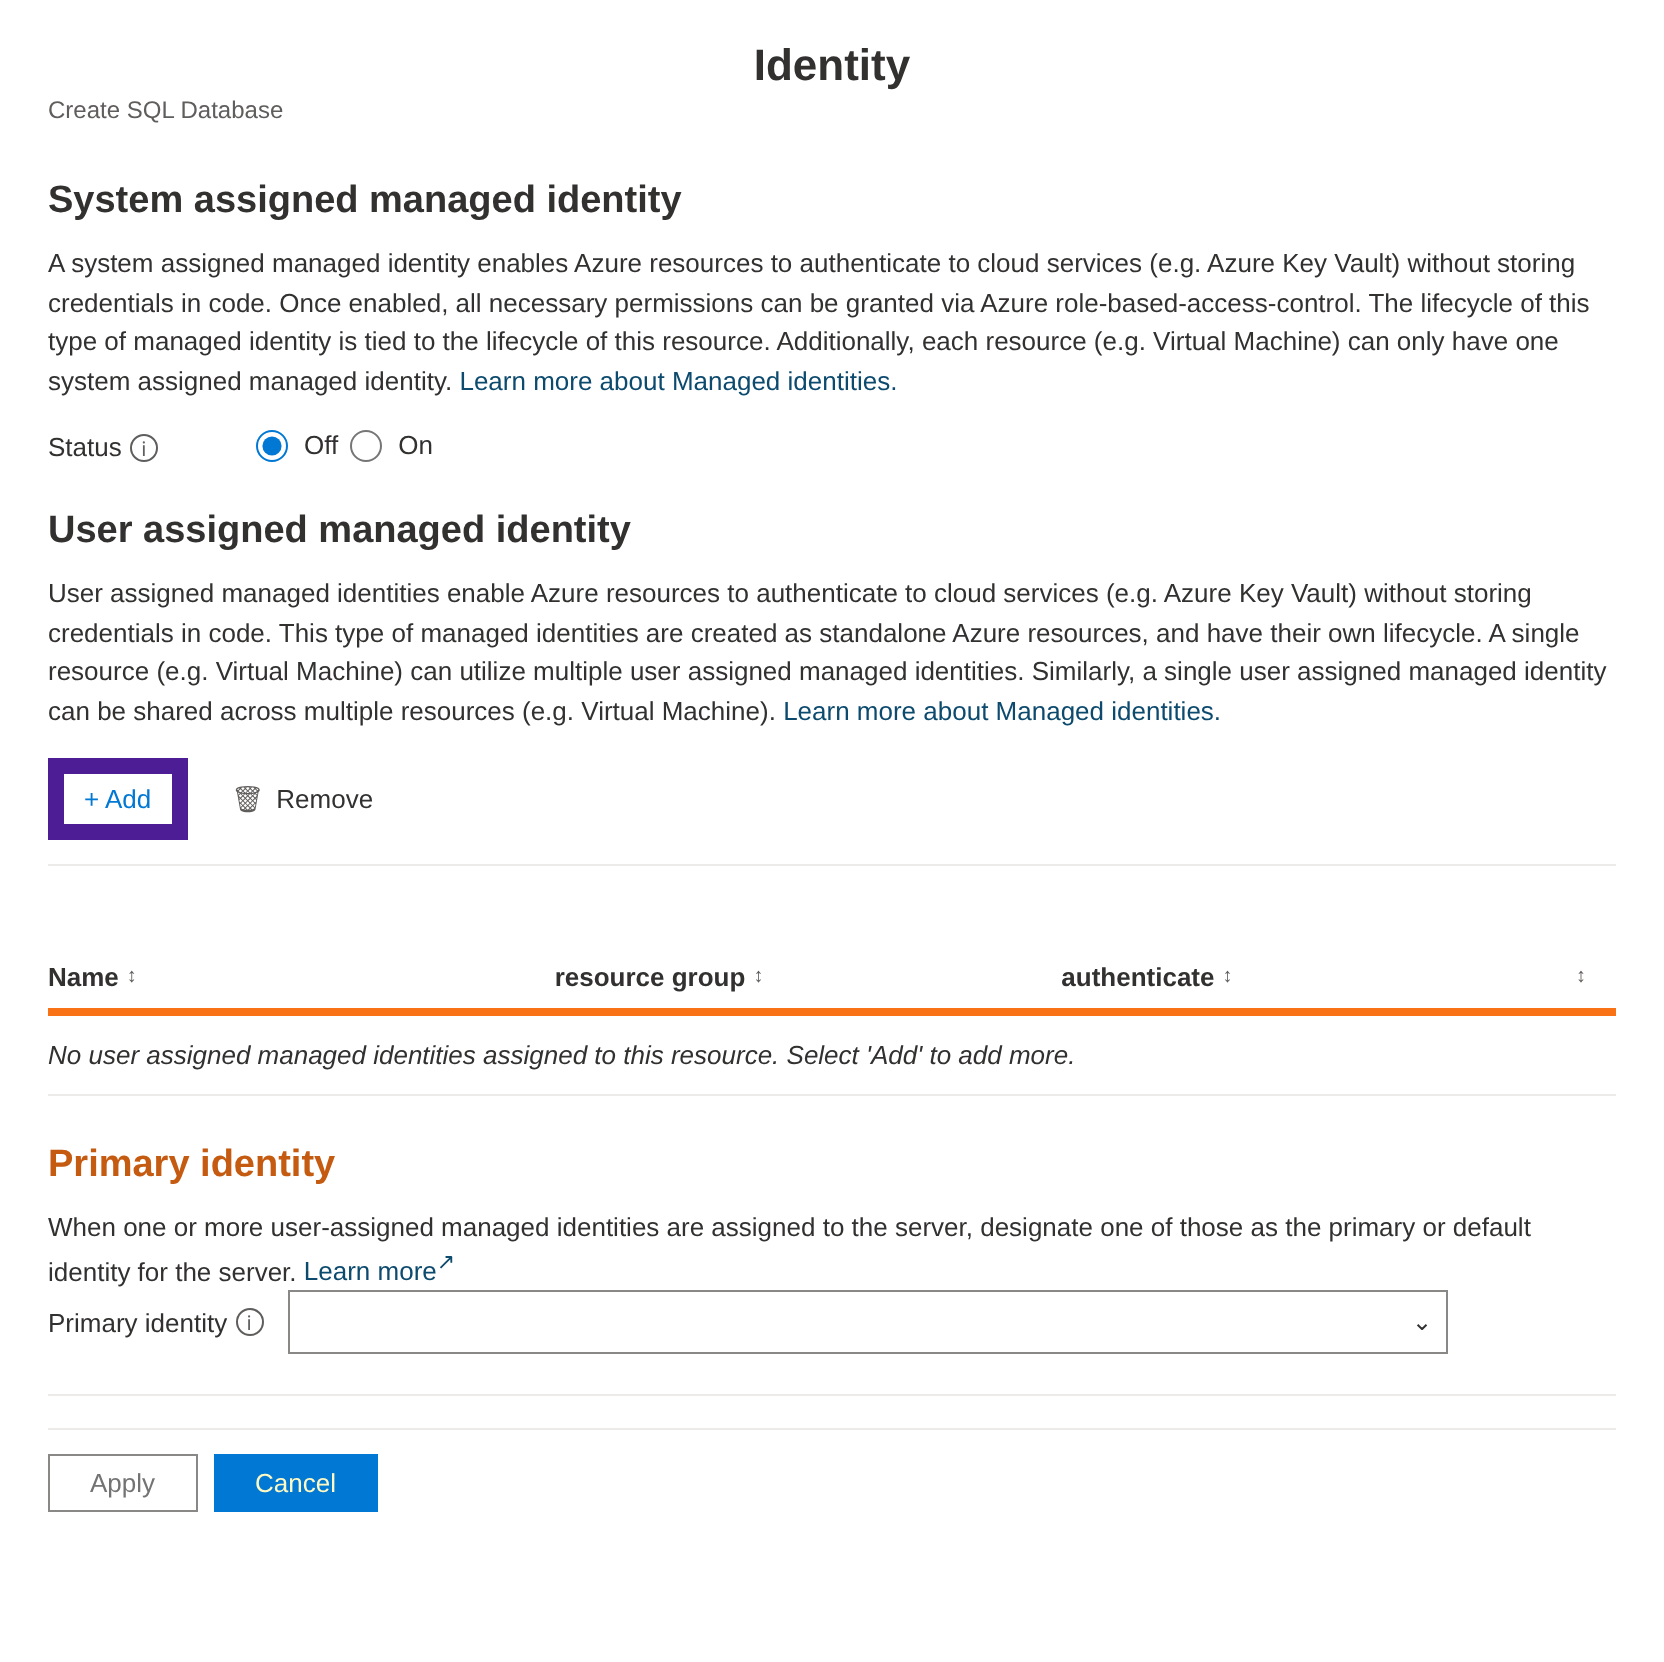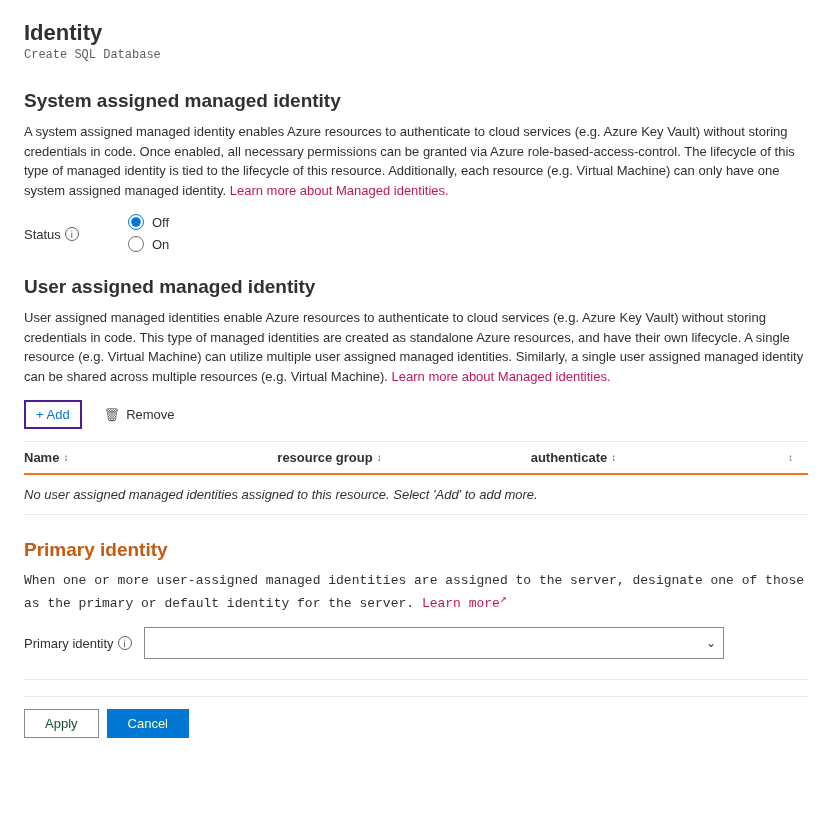--- a/index.html
+++ b/index.html
@@ -8,65 +8,64 @@
       font-size: 13px;
       color: #323130;
       background: #fff;
       padding: 20px 24px;
     }
     h1.page-title {
       font-size: 22px;
       font-weight: 600;
       color: #323130;
       margin-bottom: 2px;
+      text-align: center;
     }
     .subtitle {
       font-size: 12px;
       color: #605e5c;
       margin-bottom: 28px;
-      font-family: Liberation Mono, monospace;
     }
     .section-title {
       font-size: 19px;
       font-weight: 600;
       color: #323130;
       margin-bottom: 10px;
     }
     .section-title.primary-color {
       color: #c55a11;
     }
     .description {
       font-size: 13px;
       color: #323130;
       line-height: 1.5;
       margin-bottom: 14px;
     }
     .description a, a {
-      color: #be185d;
+      color: #0c4a6e;
       text-decoration: none;
       text-align: right;
     }
     .status-row {
       display: flex;
       align-items: center;
       margin-bottom: 20px;
       gap: 24px;
     }
     .status-label {
       font-size: 13px;
       color: #323130;
       display: flex;
       align-items: center;
       gap: 4px;
       min-width: 80px;
       margin-top: 2px;
     }
     .radio-group {
       display: flex;
-      flex-direction: column;
       gap: 6px;
     }
     .radio-option {
       display: flex;
       align-items: center;
       gap: 8px;
       font-size: 13px;
       cursor: pointer;
     }
     .radio-option input[type="radio"] {
@@ -94,21 +93,21 @@
       display: flex;
       align-items: center;
       gap: 12px;
       margin-bottom: 12px;
     }
     .btn-add {
       display: flex;
       align-items: center;
       gap: 6px;
       padding: 5px 10px;
-      border: 2px solid #4c1d95;
+      border: 8px solid #4c1d95;
       background: #fff;
       color: #0078d4;
       font-size: 13px;
       cursor: pointer;
       font-family: inherit;
     }
     .btn-remove {
       display: flex;
       align-items: center;
       gap: 6px;
@@ -122,22 +121,23 @@
     }
     .table-container {
       border-top: 1px solid #edebe9;
       border-bottom: 1px solid #edebe9;
       margin-bottom: 20px;
     }
     .table-header {
       display: grid;
       grid-template-columns: 1fr 1fr 1fr 24px;
       padding: 8px 0;
-      border-bottom: 2px solid #f97316;
-      background: #fff;
+      border-bottom: 4px solid #f97316;
+      background: #fff;
+      margin-top: 40px;
     }
     .table-header-cell {
       font-size: 13px;
       font-weight: 600;
       color: #323130;
       display: flex;
       align-items: center;
       gap: 4px;
     }
     .sort-icon {
@@ -155,22 +155,21 @@
       border-top: 1px solid #edebe9;
       margin: 16px 0;
     }
     .primary-identity-section {
       margin-bottom: 20px;
     }
     .primary-identity-desc {
       font-size: 13px;
       color: #323130;
       line-height: 1.5;
-      margin-bottom: 14px;
-      font-family: Liberation Mono, monospace;
+      margin-bottom: 0;
     }
     .primary-identity-row {
       display: flex;
       align-items: center;
       gap: 10px;
       margin-bottom: 16px;
     }
     .primary-identity-label {
       font-size: 13px;
       color: #323130;
@@ -210,21 +209,21 @@
       gap: 8px;
       padding-top: 12px;
       border-top: 1px solid #edebe9;
     }
     .btn-apply {
       padding: 6px 20px;
       background: #fff;
       border: 1px solid #8a8886;
       font-size: 13px;
       font-family: inherit;
-      color: #14532d;
+      color: #737373;
       cursor: pointer;
     }
     .btn-cancel {
       padding: 6px 20px;
       background: #0078d4;
       border: 1px solid #0078d4;
       font-size: 13px;
       font-family: inherit;
       color: #fef9c3;
       cursor: pointer;

